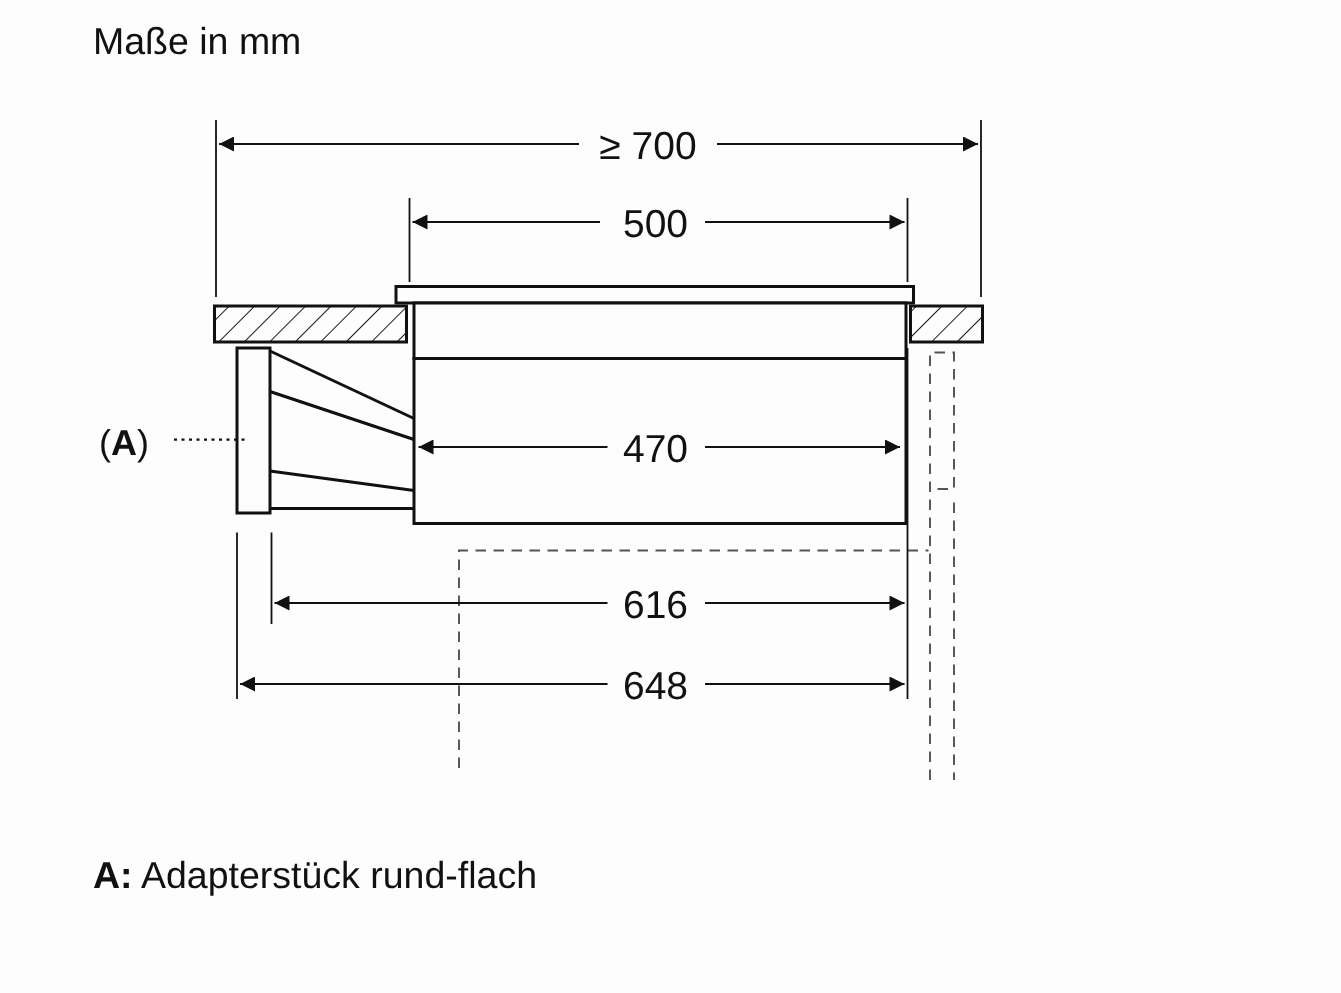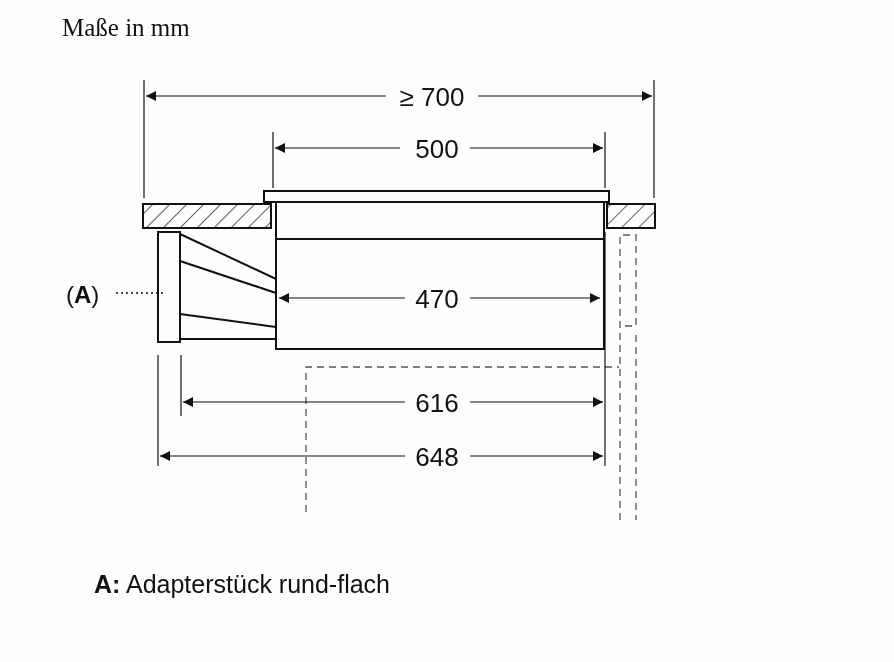--- a/index.html
+++ b/index.html
@@ -1,18 +1,18 @@
 <!DOCTYPE html>
 <html><head>
 <meta charset="utf-8">
 <style>
   html, body { margin: 0; padding: 0; background: #fdfdfd; }
   #canvas { position: relative; width: 894px; height: 662px; background: #fdfdfd; overflow: hidden; }
-  #title { position: absolute; left: 62px; top: 14px; font-family: Liberation Serif, serif; font-size: 25px; color: #111; text-align: right; }
-  #legend { position: absolute; left: 62px; top: 570px; font-family: "Liberation Sans", sans-serif; font-size: 25px; color: #111; margin-left: 32px; }
+  #title { position: absolute; left: 62px; top: 14px; font-family: Liberation Sans, sans-serif; font-size: 25px; color: #111; text-align: right; }
+  #legend { position: absolute; left: 62px; top: 570px; font-family: "Liberation Sans", sans-serif; font-size: 25px; color: #111; }
   #legend b { font-weight: bold; }
   svg text { font-family: "Liberation Sans", sans-serif; fill: #111; }
 </style>
 </head>
 <body>
 
 <div id="canvas">
   <div id="title">Maße in mm</div>
 
   <svg width="894" height="662" style="position:absolute;left:0;top:0">

